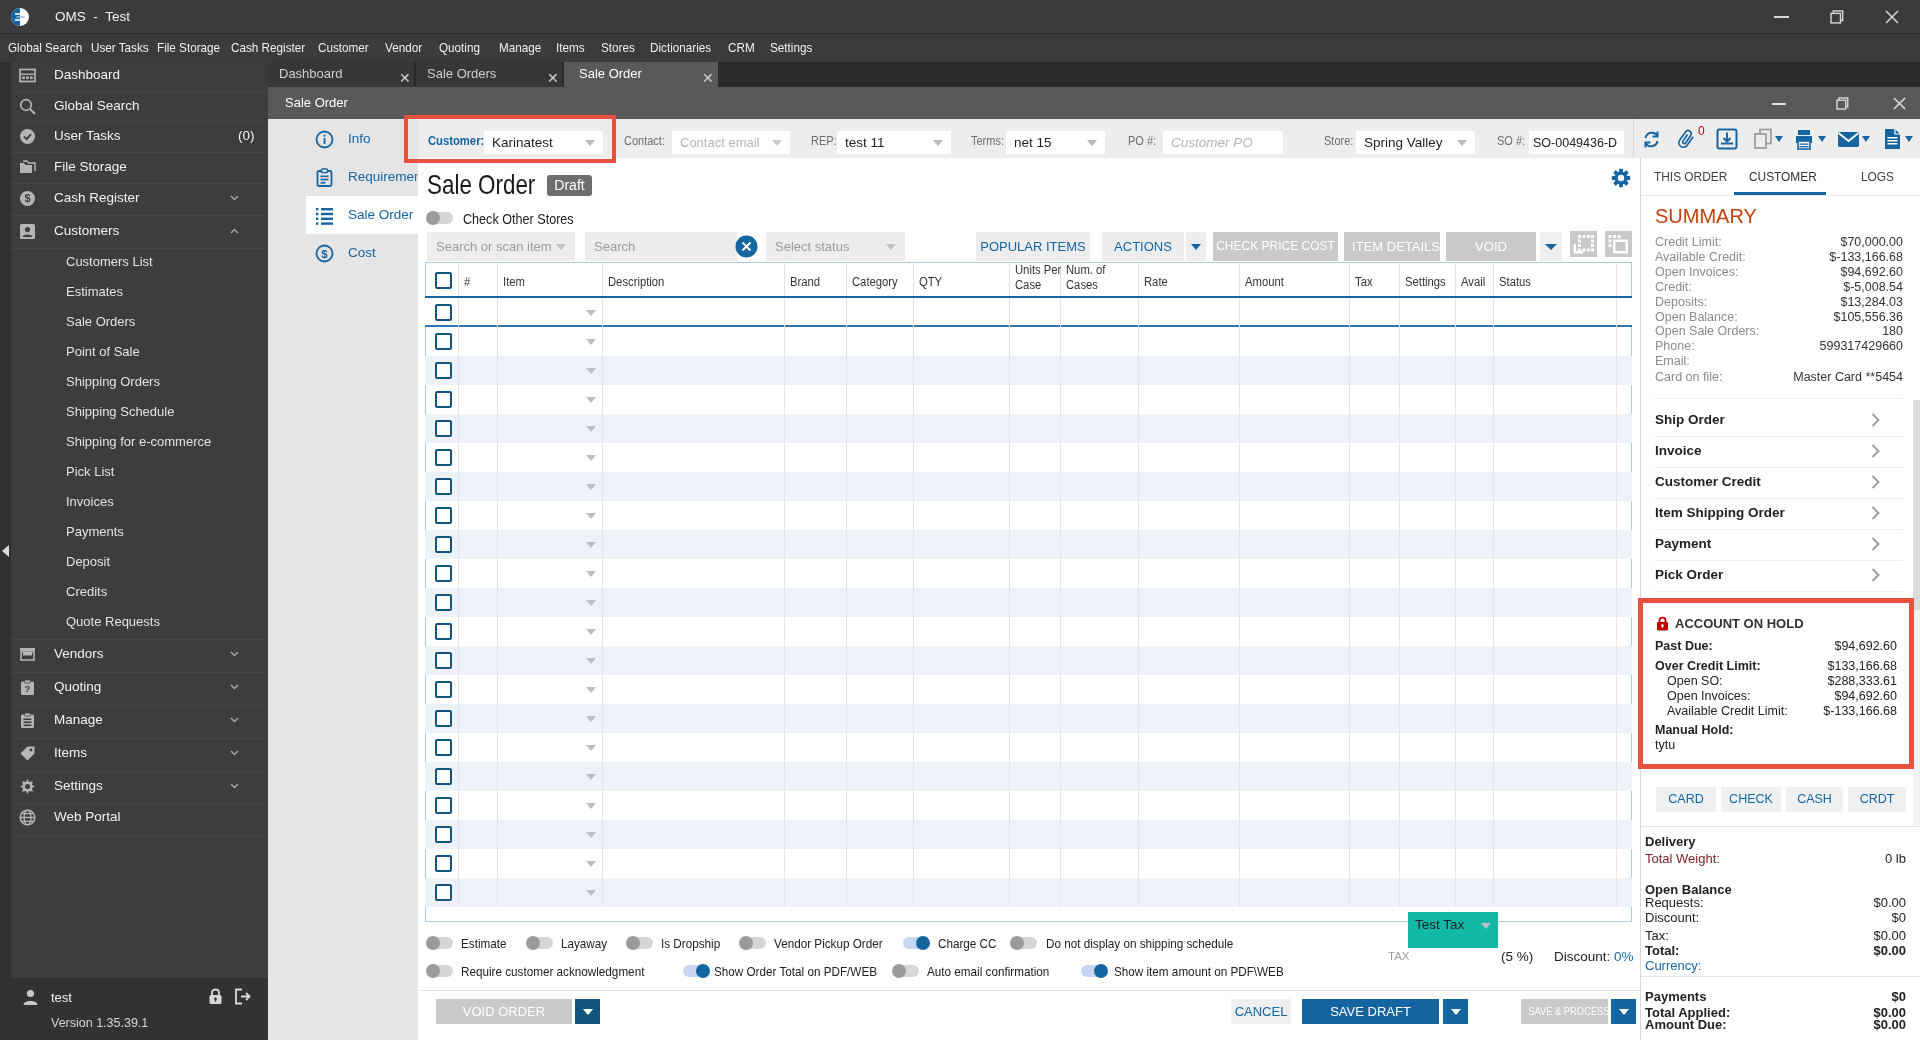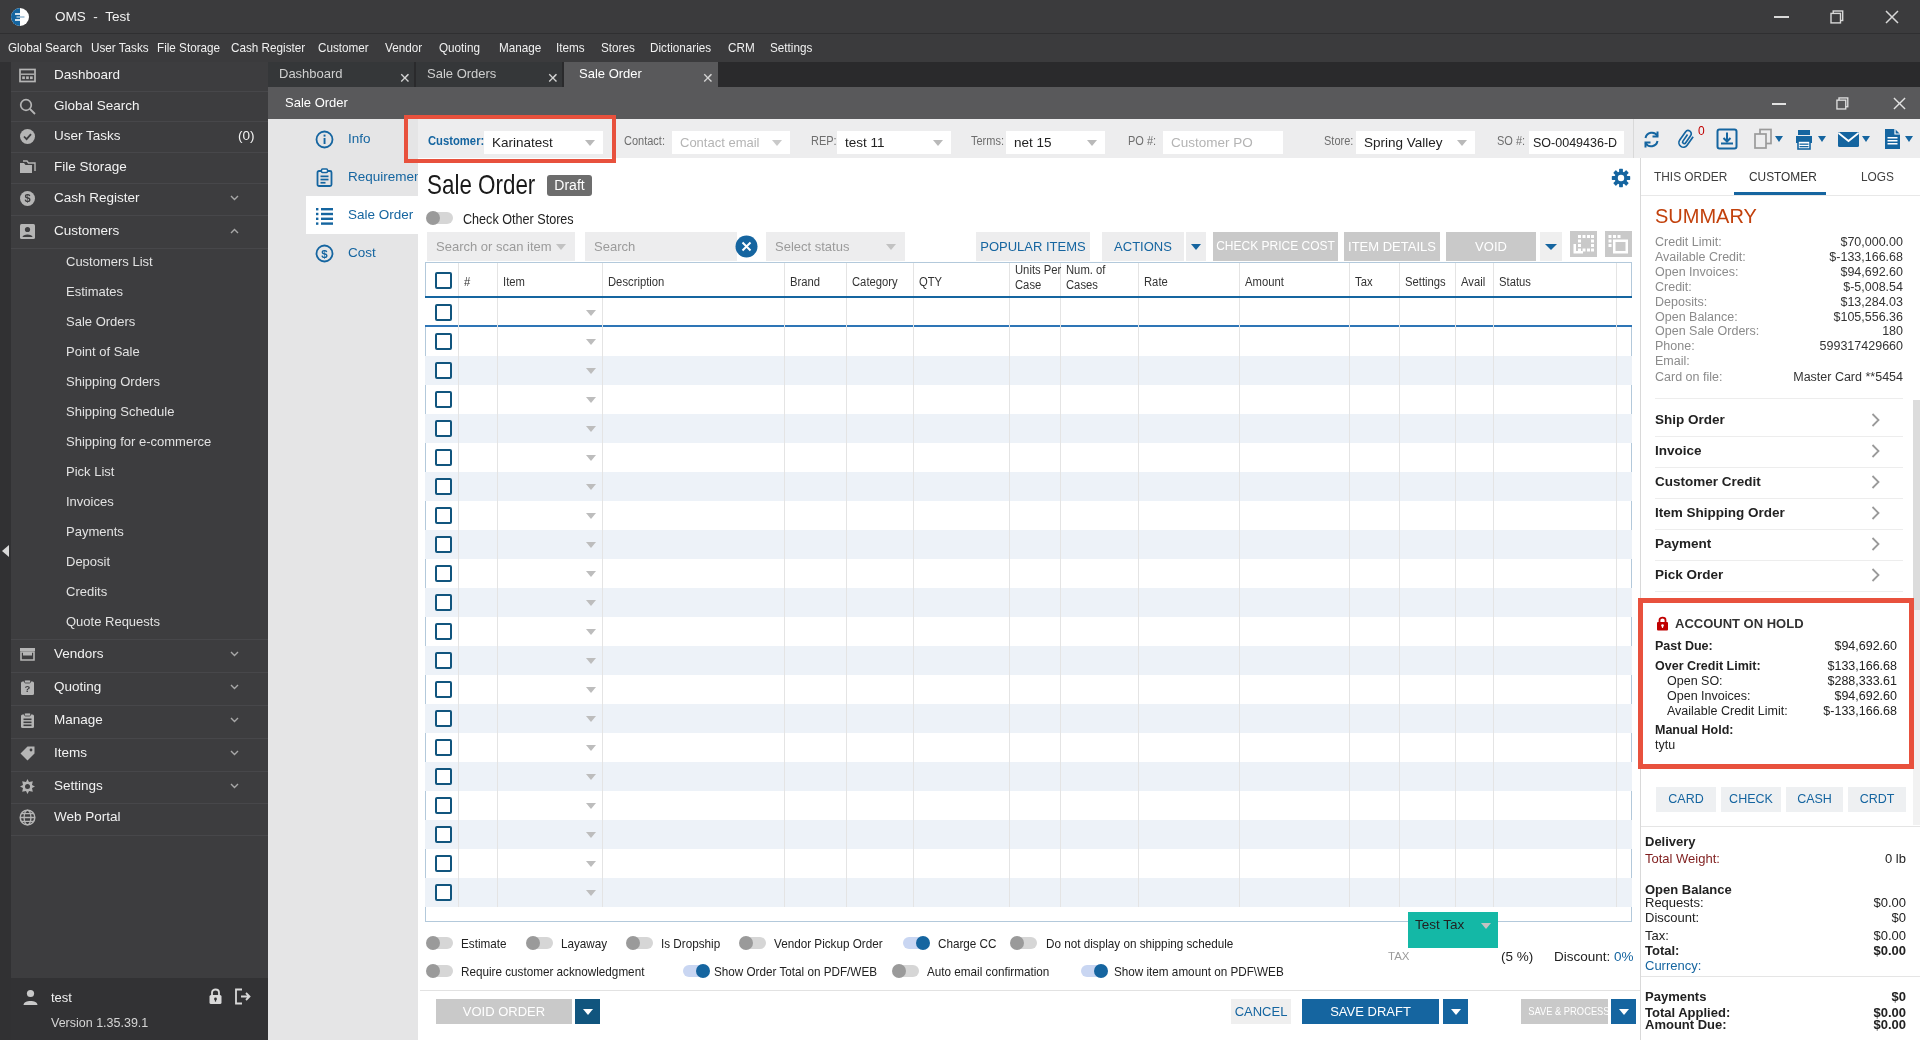--- a/index.html
+++ b/index.html
@@ -306,21 +306,21 @@
   <div class="hfield" style="left:837px;width:114px;">
       <span style="position:absolute;left:8px;top:4px">test 11</span>
       <span class="caret" style="right:8px;top:9px"></span>
     </div>
   <div class="hlabel" style="left:971px">Terms:</div>
   <div class="hfield" style="left:1006px;width:99px;">
       <span style="position:absolute;left:8px;top:4px">net 15</span>
       <span class="caret" style="right:8px;top:9px"></span>
     </div>
   <div class="hlabel" style="left:1128px">PO #:</div>
-  <div class="hfield" style="left:1163px;width:120px;">
+  <div class="hfield" style="left:1163px;width:120px;font-style:italic;">
       <span style="position:absolute;left:8px;top:4px;color:#b4b4b4">Customer PO</span>
     </div>
   <div class="hlabel" style="left:1324px">Store:</div>
   <div class="hfield" style="left:1356px;width:119px;">
       <span style="position:absolute;left:8px;top:4px">Spring Valley</span>
       <span class="caret" style="right:8px;top:9px"></span>
     </div>
   <div class="hlabel" style="left:1497px">SO #:</div>
   <div class="hfield" style="left:1529px;width:95px;">
       <span style="position:absolute;left:4px;top:5px;font-size:12.5px;white-space:nowrap">SO-0049436-D</span>
@@ -468,21 +468,21 @@
   <div class="abs" style="left:766px;top:232px;width:139px;height:29px;background:#ededee;padding-left:28px;">
       <span style="position:absolute;left:9px;top:7px;font-size:13px;color:#9b9b9b">Select status</span>
       <span class="caret" style="right:9px;top:12px;border-top-color:#c2c2c2"></span>
     </div>
   <div class="abs" style="left:976px;top:232px;width:114px;height:29px;background:#ededee;color:#1565a0;font-size:13px;text-align:center;line-height:29px">POPULAR ITEMS</div>
   <div class="abs" style="left:1102px;top:232px;width:82px;height:29px;background:#ededee;color:#1565a0;font-size:13px;text-align:center;line-height:29px">ACTIONS</div>
   <div class="abs" style="left:1186px;top:232px;width:20px;height:29px;background:#ededee;">
       <span class="caret" style="left:5px;top:12px;border-top-color:#1565a0;border-left-width:5px;border-right-width:5px"></span>
     </div>
   <div class="abs" style="left:1213px;top:232px;width:125px;height:29px;background:#c9c9c9;color:#fff;font-size:13px;text-align:center;line-height:29px;font-size:12px">CHECK PRICE COST</div>
-  <div class="abs" style="left:1344px;top:232px;width:96px;height:29px;background:#c9c9c9;color:#fff;font-size:13px;text-align:center;line-height:29px">ITEM DETAILS</div>
+  <div class="abs" style="left:1344px;top:232px;width:96px;height:29px;background:#c9c9c9;color:#fff;font-size:13px;text-align:right;line-height:29px">ITEM DETAILS</div>
   <div class="abs" style="left:1446px;top:232px;width:90px;height:29px;background:#c9c9c9;color:#fff;font-size:13px;text-align:center;line-height:29px">VOID</div>
   <div class="abs" style="left:1540px;top:232px;width:22px;height:29px;background:#efefef;">
       <span class="caret" style="left:5px;top:12px;border-top-color:#1565a0;border-left-width:6px;border-right-width:6px"></span>
     </div>
   <svg class="abs" style="left:1570px;top:231px" width="27" height="26" viewBox="0 0 27 26">
       <rect x="0" y="0" width="27" height="26" fill="#c9c9c9"></rect>
       <g fill="#fff">
         <rect x="8" y="4" width="3" height="3"></rect>
         <rect x="12.5" y="4" width="3" height="3"></rect>
         <rect x="17" y="4" width="3" height="3"></rect>

